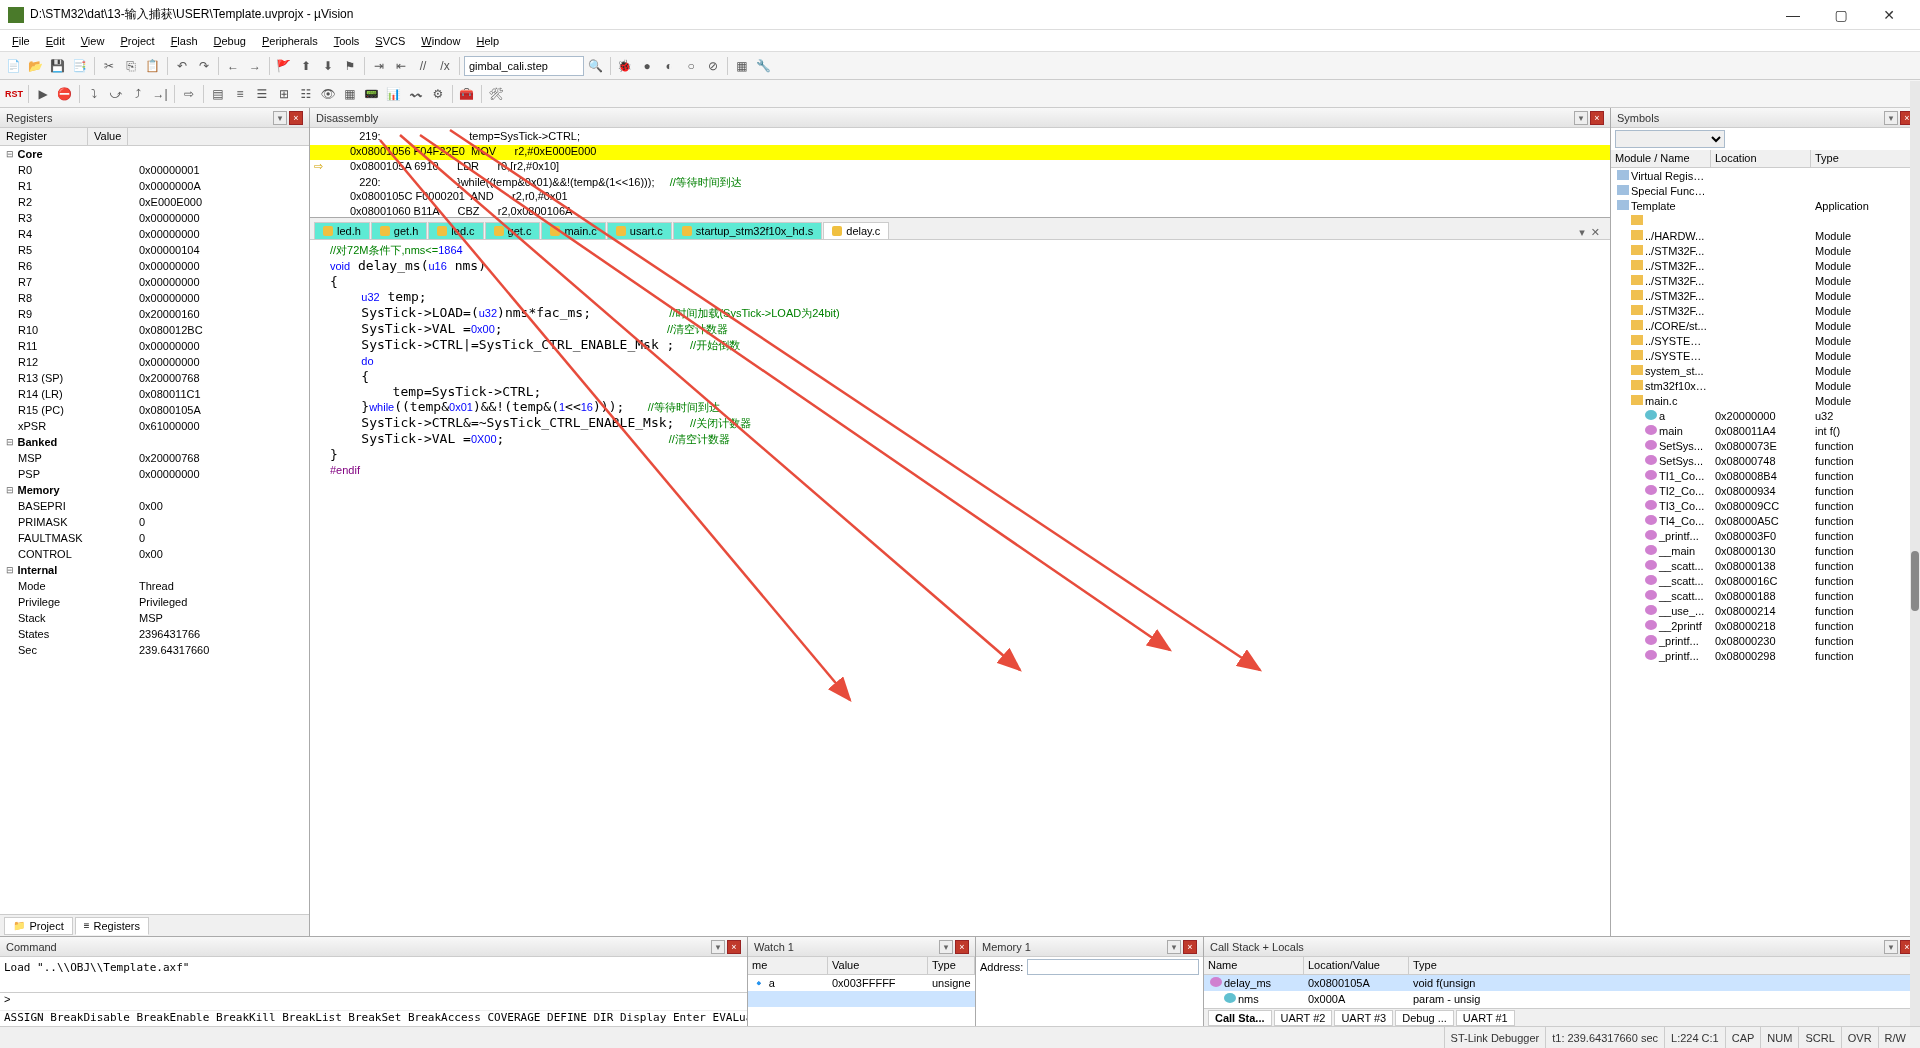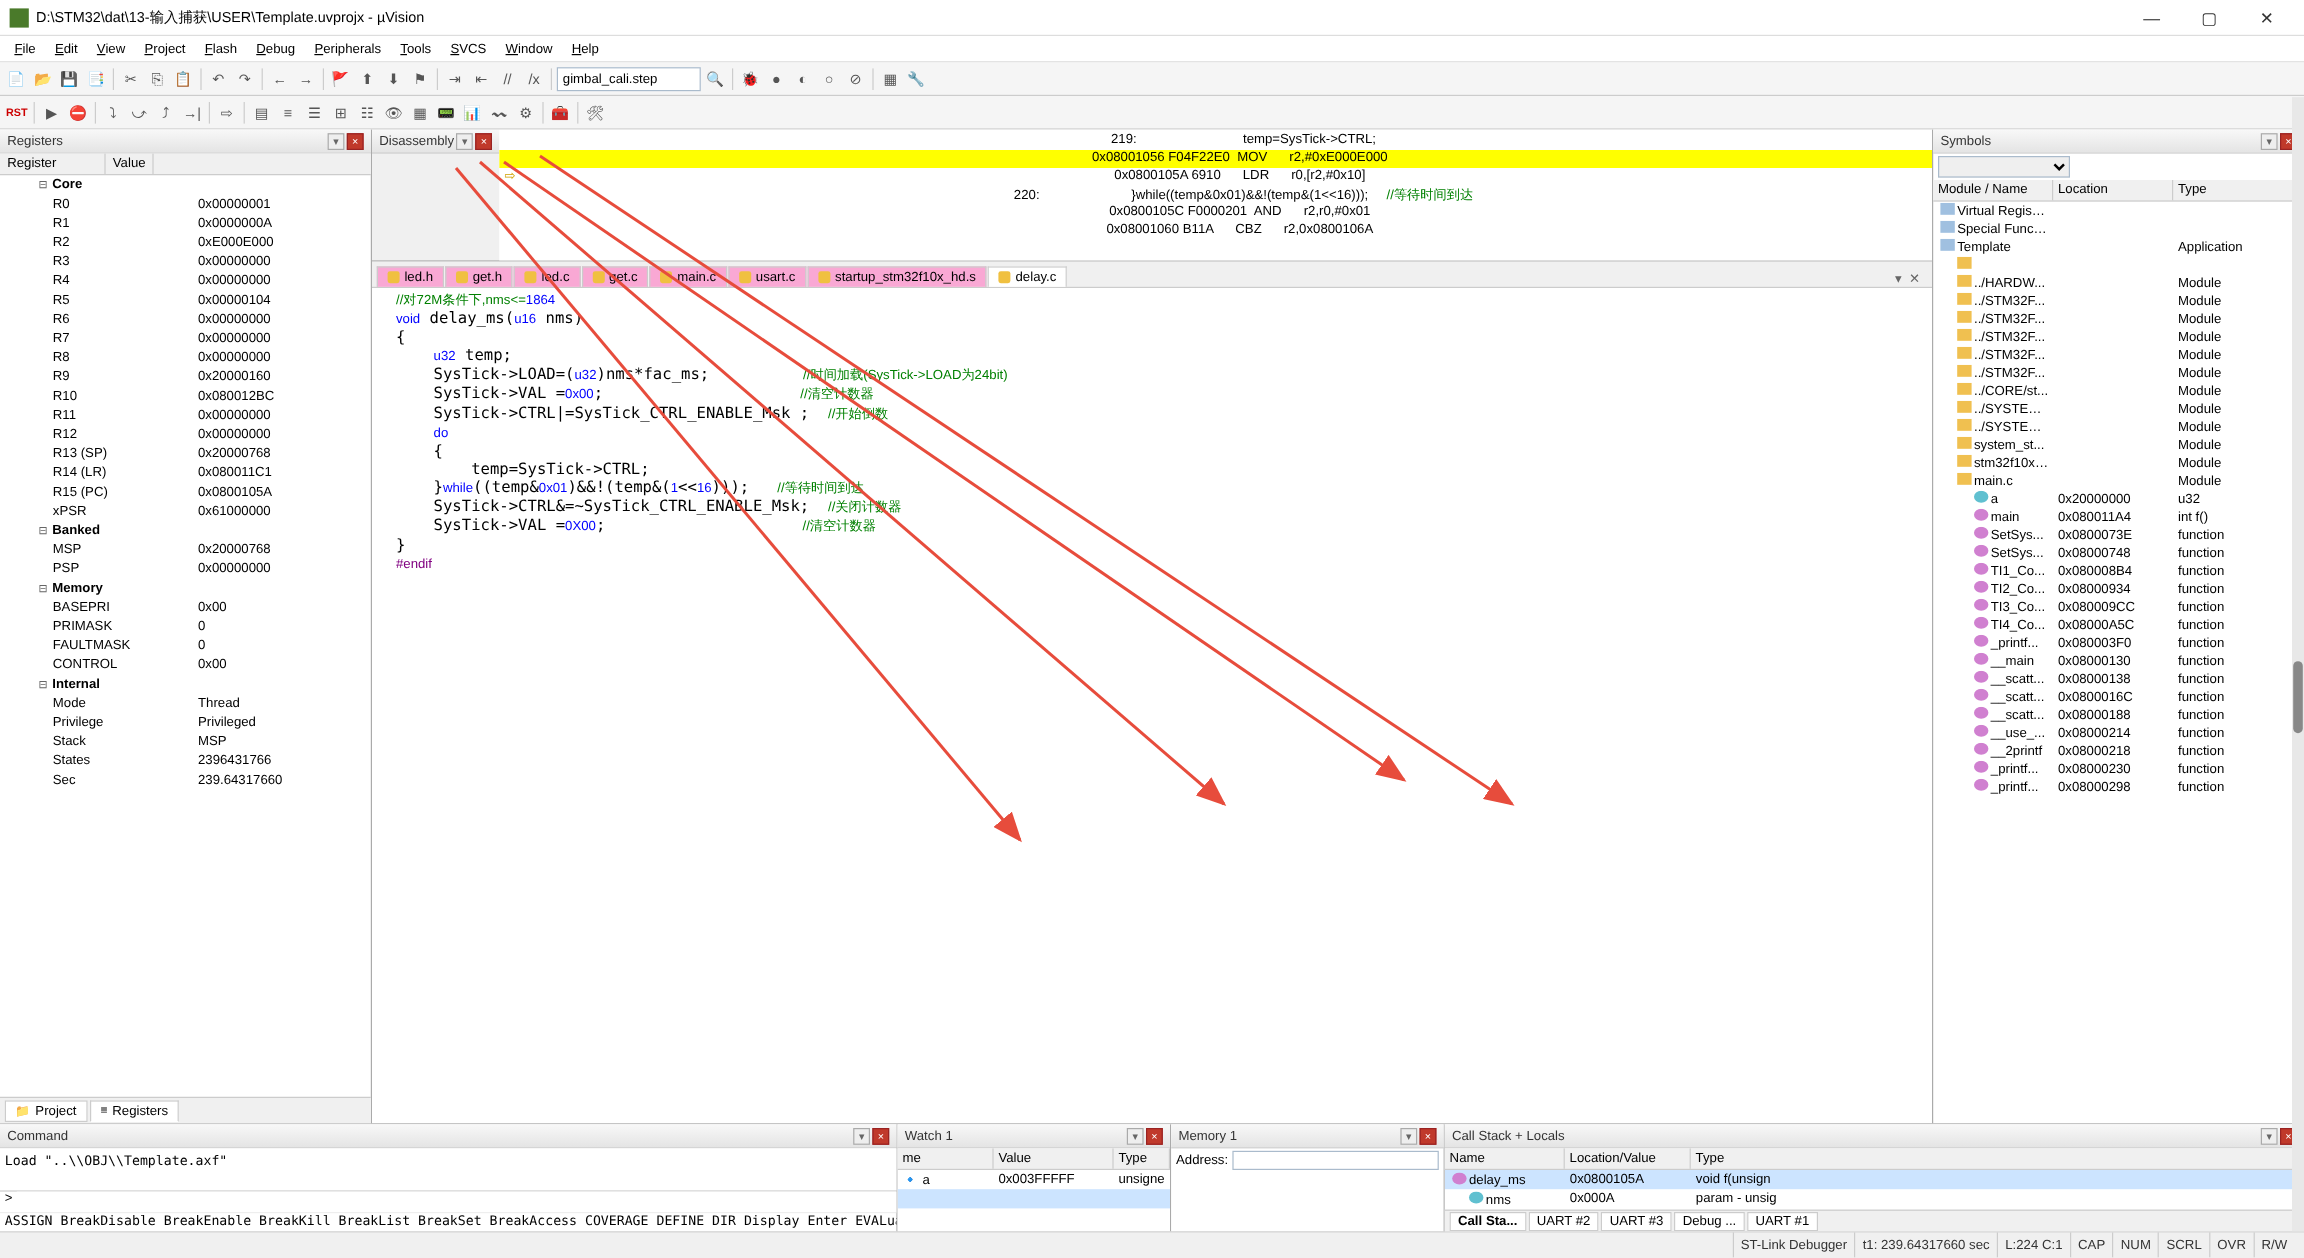--- a/index.html
+++ b/index.html
@@ -18,39 +18,39 @@
 .tcombo { height:20px; border:1px solid #abc; background:#fff; padding:0 4px; min-width:120px; display:flex; align-items:center; }
 .main { display:flex; height:calc(100% - 30px - 22px - 28px - 28px - 90px - 22px); }
 .left-pane { width:310px; border-right:1px solid #aaa; display:flex; flex-direction:column; background:#fff; }
 .pane-header { height:20px; background:linear-gradient(#f8f8f8,#e4e4e4); border-bottom:1px solid #ccc; display:flex; align-items:center; padding:0 6px; font-size:11px; color:#333; }
 .pane-header .spacer { flex:1; }
 .pane-header .pbtn { width:14px; height:14px; margin-left:2px; display:flex; align-items:center; justify-content:center; font-size:9px; color:#666; border:1px solid #aaa; background:#eee; }
 .pane-header .pbtn.x { background:#c0392b; color:#fff; border-color:#922; }
 .reg-header { height:18px; display:flex; border-bottom:1px solid #ccc; background:#f0f0f0; }
 .reg-header div { padding:2px 6px; border-right:1px solid #ccc; }
 .reg-header div:first-child { width:88px; }
-.reg-body { flex:1; overflow:auto; font-family:Consolas,monospace; font-size:11px;padding-left:26px; }
+.reg-body { flex:1; overflow:auto; font-family:Consolas,monospace; font-size:11px; }
 .reg-row { display:flex; height:16px; align-items:center; }
 .reg-row .rn { width:90px; padding-left:18px; }
 .reg-row .rv { padding-left:6px;margin-left:43px; }
 .reg-group { padding-left:6px; font-weight:bold; color:#000; display:flex; align-items:center; height:16px; }
 .reg-group::before { content:"⊟"; font-weight:normal; margin-right:4px; color:#666; font-size:9px; }
 .left-tabs { height:22px; border-top:1px solid #ccc; display:flex; align-items:center; background:#f0f0f0; padding:0 4px; gap:2px; }
 .left-tab { padding:2px 8px; border:1px solid #ccc; background:#fff; display:flex; align-items:center; gap:4px; font-size:10px; }
 .left-tab.active { background:#fff; border-bottom-color:#fff; }
 .center-pane { flex:1; display:flex; flex-direction:column; min-width:0; }
-.disasm { height:110px; border-bottom:1px solid #aaa; display:flex; flex-direction:row;text-align:center; }
+.disasm { height:110px; border-bottom:1px solid #aaa; display:flex; flex-direction:column; }
 .disasm-body { flex:1; overflow:auto; font-family:Consolas,monospace; font-size:12px; background:#fff; padding:2px 0; position:relative; }
 .disasm-line { white-space:pre; height:15px; padding-left:40px; }
 .disasm-line.hl { background:#ffff00; }
 .dl-addr { color:#000; }
 .dl-cmt { color:#008000; }
 .dl-src { color:#000; }
 .editor-tabs { height:22px; background:#f0f0f0; border-bottom:1px solid #ccc; display:flex; align-items:flex-end; padding:0 4px; }
-.etab { padding:2px 8px; border:1px solid #ccc; background:#f9a8d4; margin-right:1px; display:flex; align-items:center; gap:4px; font-size:11px; border-bottom:none; }
+.etab { padding:2px 8px; border:1px solid #ccc; background:#5eead4; margin-right:1px; display:flex; align-items:center; gap:4px; font-size:11px; border-bottom:none; }
 .etab.active { background:#fff; }
 .etab .dot { width:10px; height:10px; border-radius:2px; }
 .etab .dot.y { background:#f0c040; }
 .editor { flex:1; display:flex; background:#fff; overflow:hidden; position:relative; }
 .gutter { width:55px; background:#f0f0f0; border-right:1px solid #ddd; text-align:right; padding-right:6px; font-family:Consolas,monospace; font-size:13px; color:#888; line-height:15px; padding-top:2px; }
 .code { flex:1; font-family:Consolas,monospace; font-size:13px; line-height:15px; padding:2px 4px; white-space:pre; color:#000; overflow:auto;margin-left:16px; }
 .kw { color:#0000ff; }
 .cmt { color:#008000; }
 .pp { color:#800080; }
 .right-pane { width:310px; border-left:1px solid #aaa; display:flex; flex-direction:column; background:#fff; }

